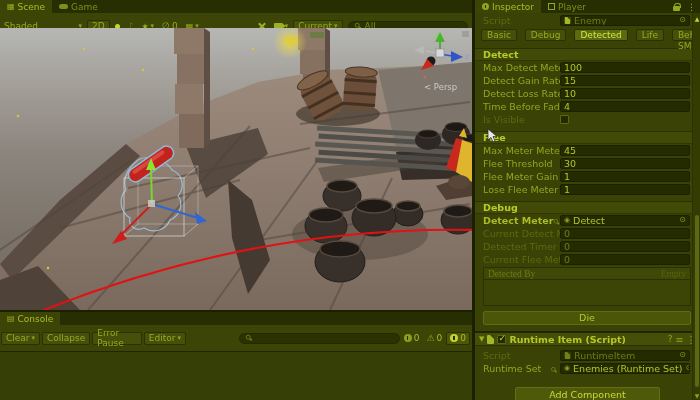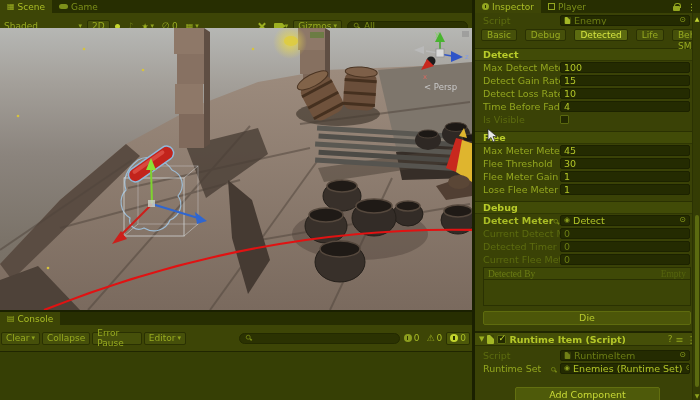--- a/index.html
+++ b/index.html
@@ -134,21 +134,21 @@
     </div>
     <div style="width:50px;"></div>
     <div class="tbtn">
         <span class="i-cross"></span>
       </div>
     <div class="tbtn">
       <span class="i-cam"></span>
       <span class="arrow">▾</span>
     </div>
     <div class="tbtn raised">
-      <span>Gizmos</span>
+      <span>Current</span>
       <span class="arrow">▾</span>
     </div>
     <div class="searchbox" style="flex:1;margin:4px 4px;">
       <span class="i-mag" style="transform:scale(.8);"></span>
       <span>All</span>
     </div>
   </div>
 
   <div id="viewport" class="abs">
   <svg width="472" height="282" viewBox="0 0 472 282">

